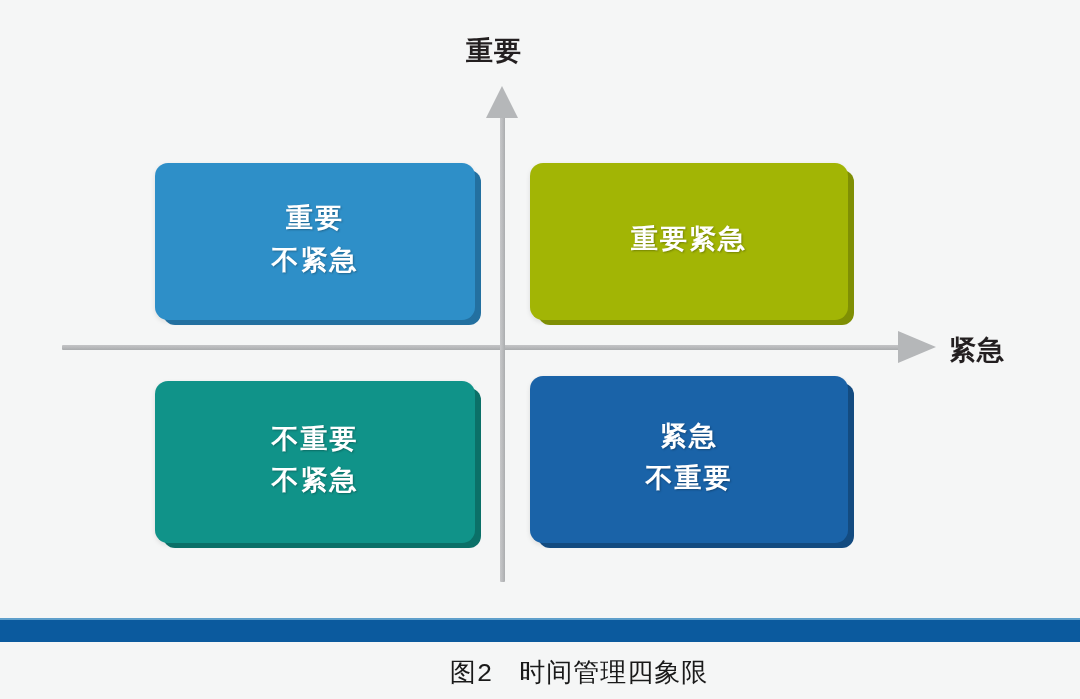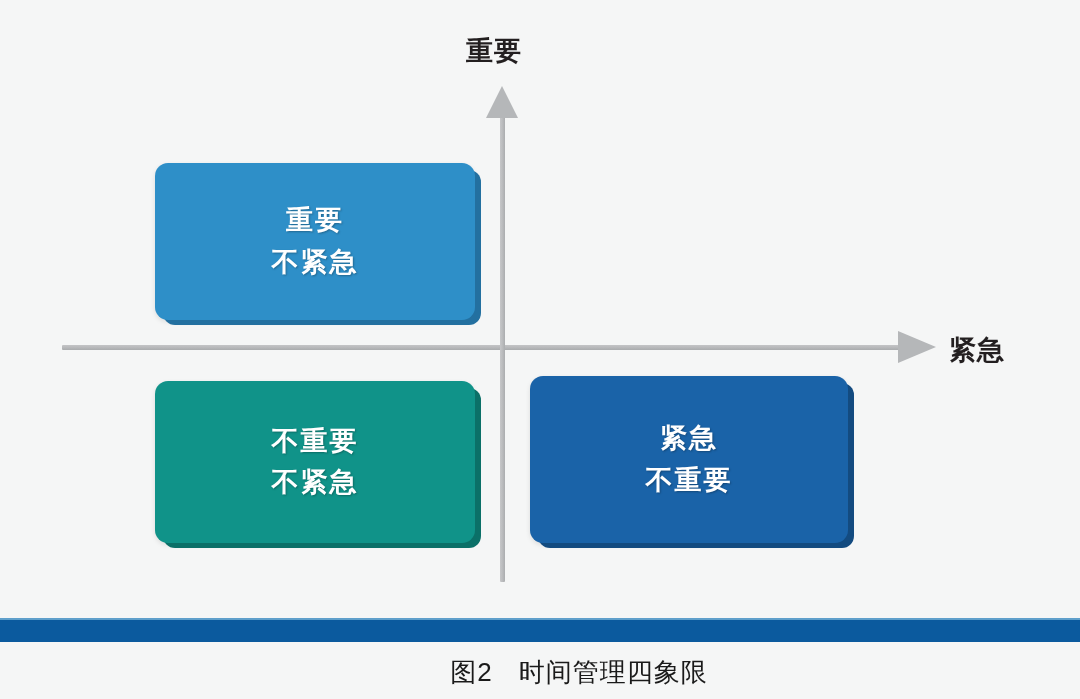--- a/index.html
+++ b/index.html
@@ -15,20 +15,21 @@
     overflow: hidden;
     position: relative;
   }
 
   #figure-root {
     position: absolute;
     left: 0; top: 0;
     width: 1080px;
     height: 699px;
     background: #f5f6f6;
+    font-family: Liberation Mono, monospace;
   }
 
   
   .axis-h-line {
     position: absolute;
     left: 62px;
     top: 345px;
     width: 855px;
     height: 5px;
     background: linear-gradient(to bottom, #c3c4c6 0%, #b9babc 45%, #a9abad 100%);
@@ -172,20 +173,23 @@
   <div class="axis-v-arrow"></div>
 
   <div class="axis-label axis-label-top">重要</div>
   <div class="axis-label axis-label-right">紧急</div>
 
   <div class="quad quad-important-noturgent">
     <div class="quad-line">重要</div>
     <div class="quad-line">不紧急</div>
   </div>
 
+  <div class="quad quad-important-urgent">
+    <div class="quad-line">重要紧急</div>
+  </div>
 
   <div class="quad quad-notimportant-noturgent">
     <div class="quad-line">不重要</div>
     <div class="quad-line">不紧急</div>
   </div>
 
   <div class="quad quad-urgent-notimportant">
     <div class="quad-line">紧急</div>
     <div class="quad-line">不重要</div>
   </div>

